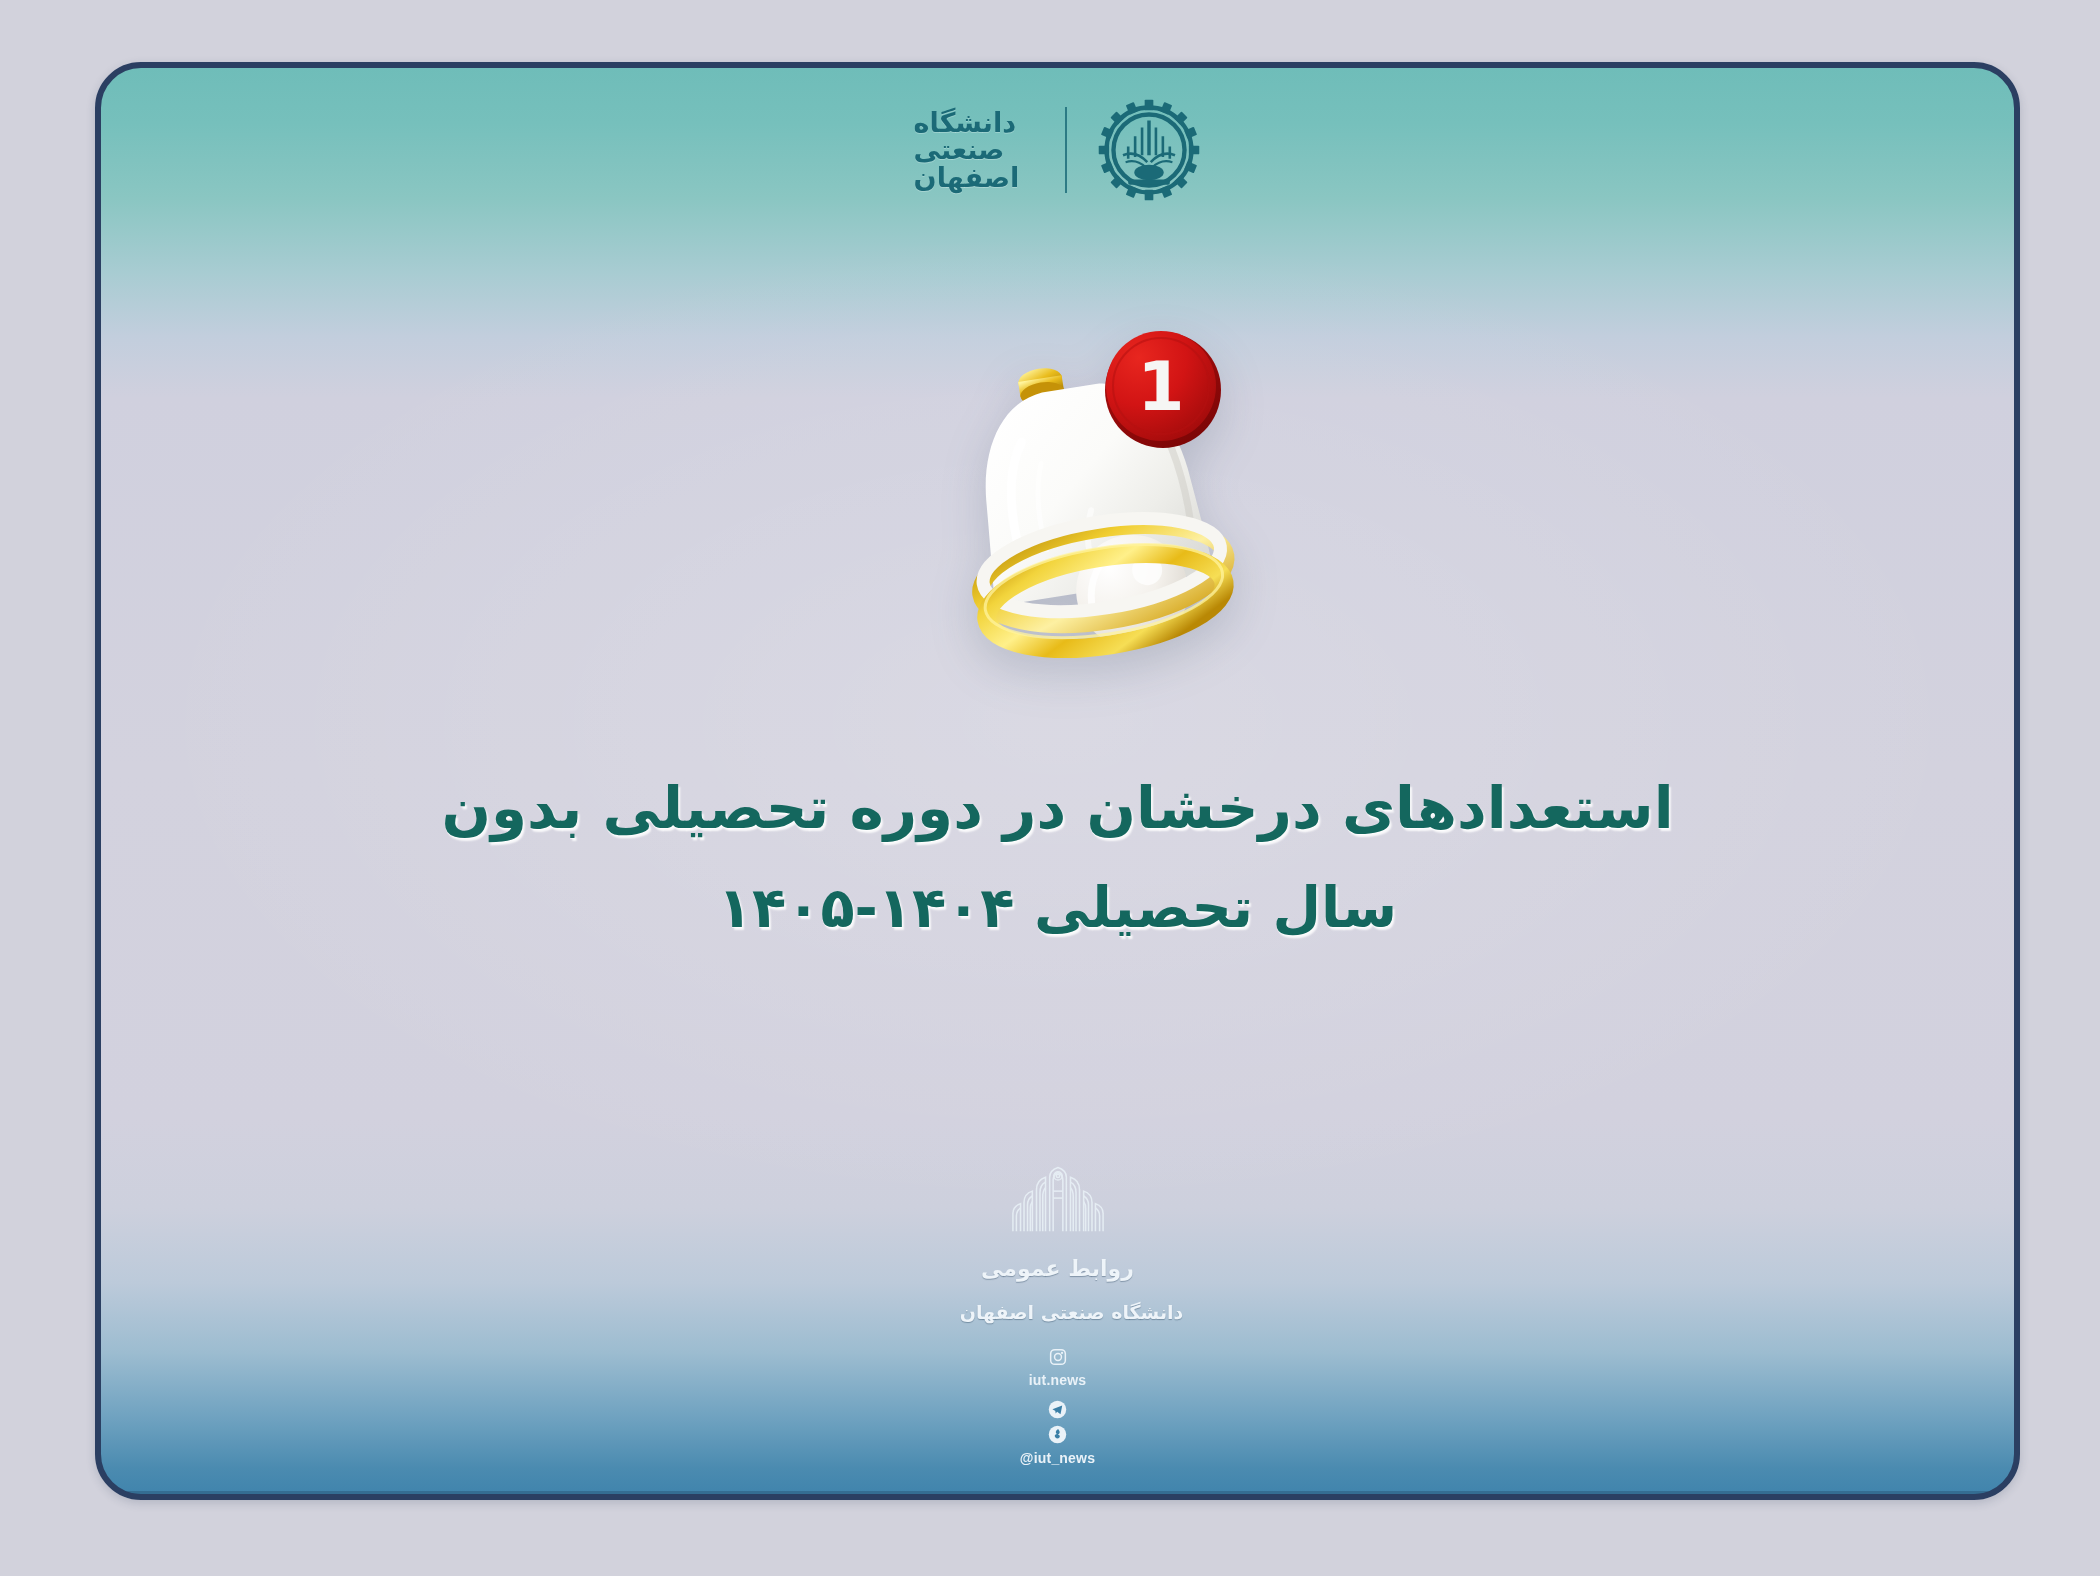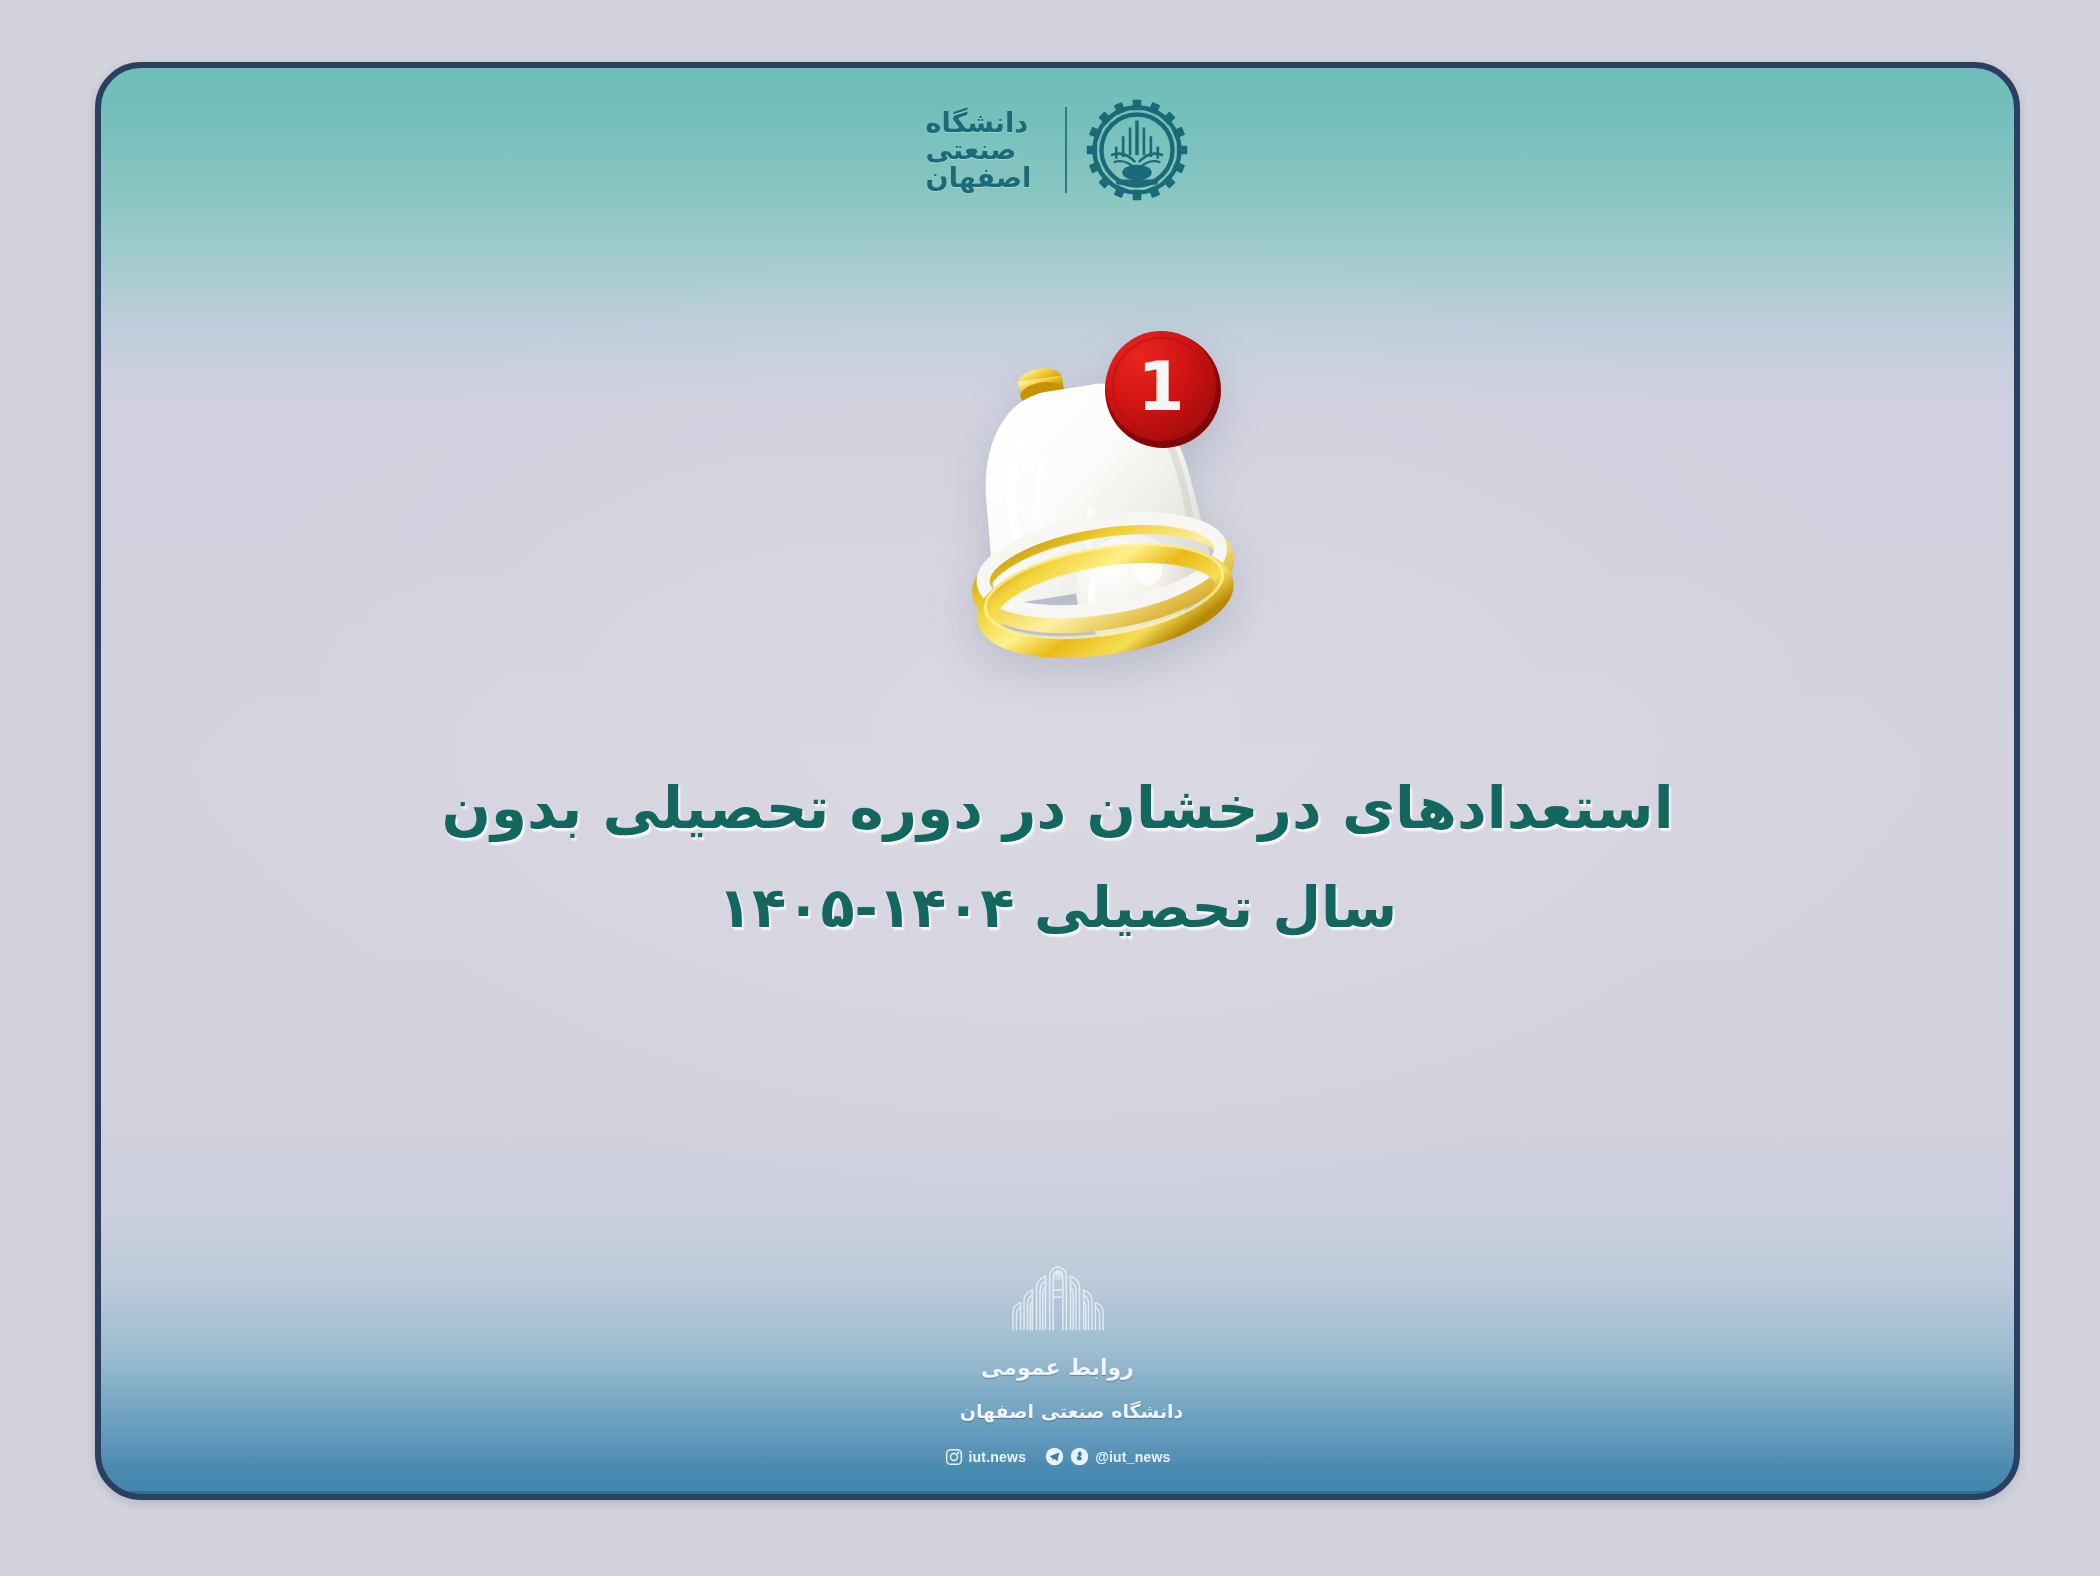--- a/index.html
+++ b/index.html
@@ -64,21 +64,21 @@
 
   
   #brand-header {
     position: absolute;
     left: 0; right: 0;
     top: 22px;
     height: 120px;
     display: flex;
     align-items: center;
     justify-content: center;
-    gap: 0px;
+    gap: 12px;
   }
 
   #brand-wordmark {
     display: flex;
     flex-direction: column;
     align-items: flex-end;
     justify-content: center;
     line-height: 1.02;
     color: #1d6a77;
     padding-right: 16px;
@@ -166,21 +166,21 @@
     font-weight: 700;
     color: #eef4f9;
     margin-top: 4px;
     letter-spacing: 0.3px;
     text-shadow: 0 1px 1px rgba(20,50,75,0.35);
     margin-left: 28px;
   }
 
   #social-row {
     display: flex;
-    flex-direction: row;
+    flex-direction: column;
     align-items: center;
     gap: 6px;
     margin-top: 9px;
     direction: ltr;
   }
   #social-row .handle {
     font-family: "Liberation Sans", sans-serif;
     font-size: 14px;
     font-weight: 700;
     color: #eaf2f8;

